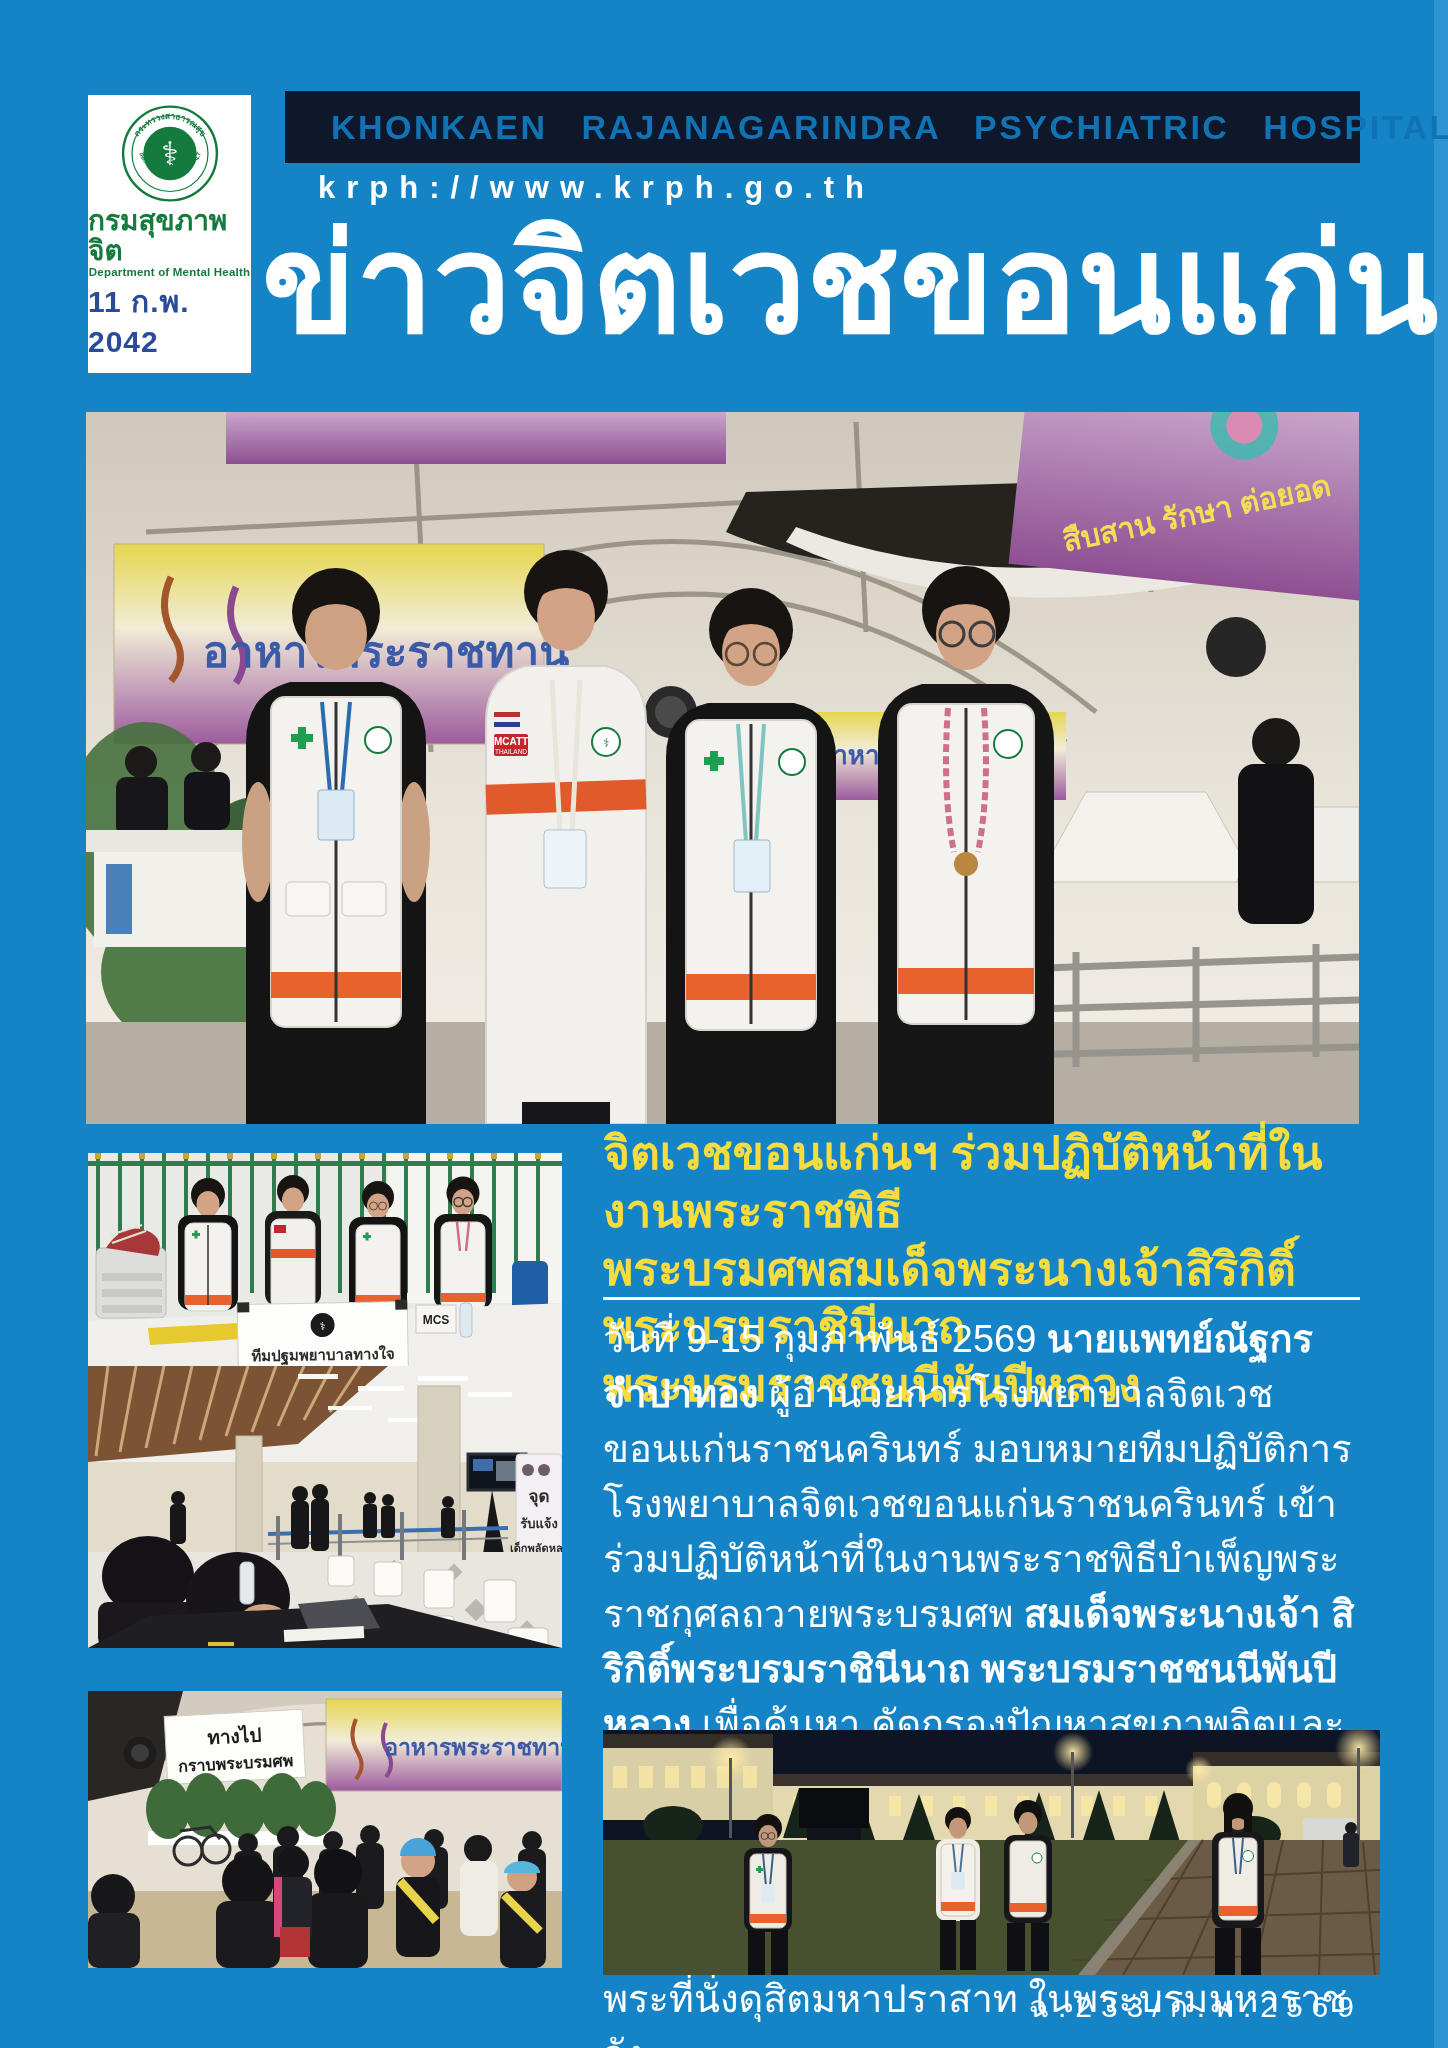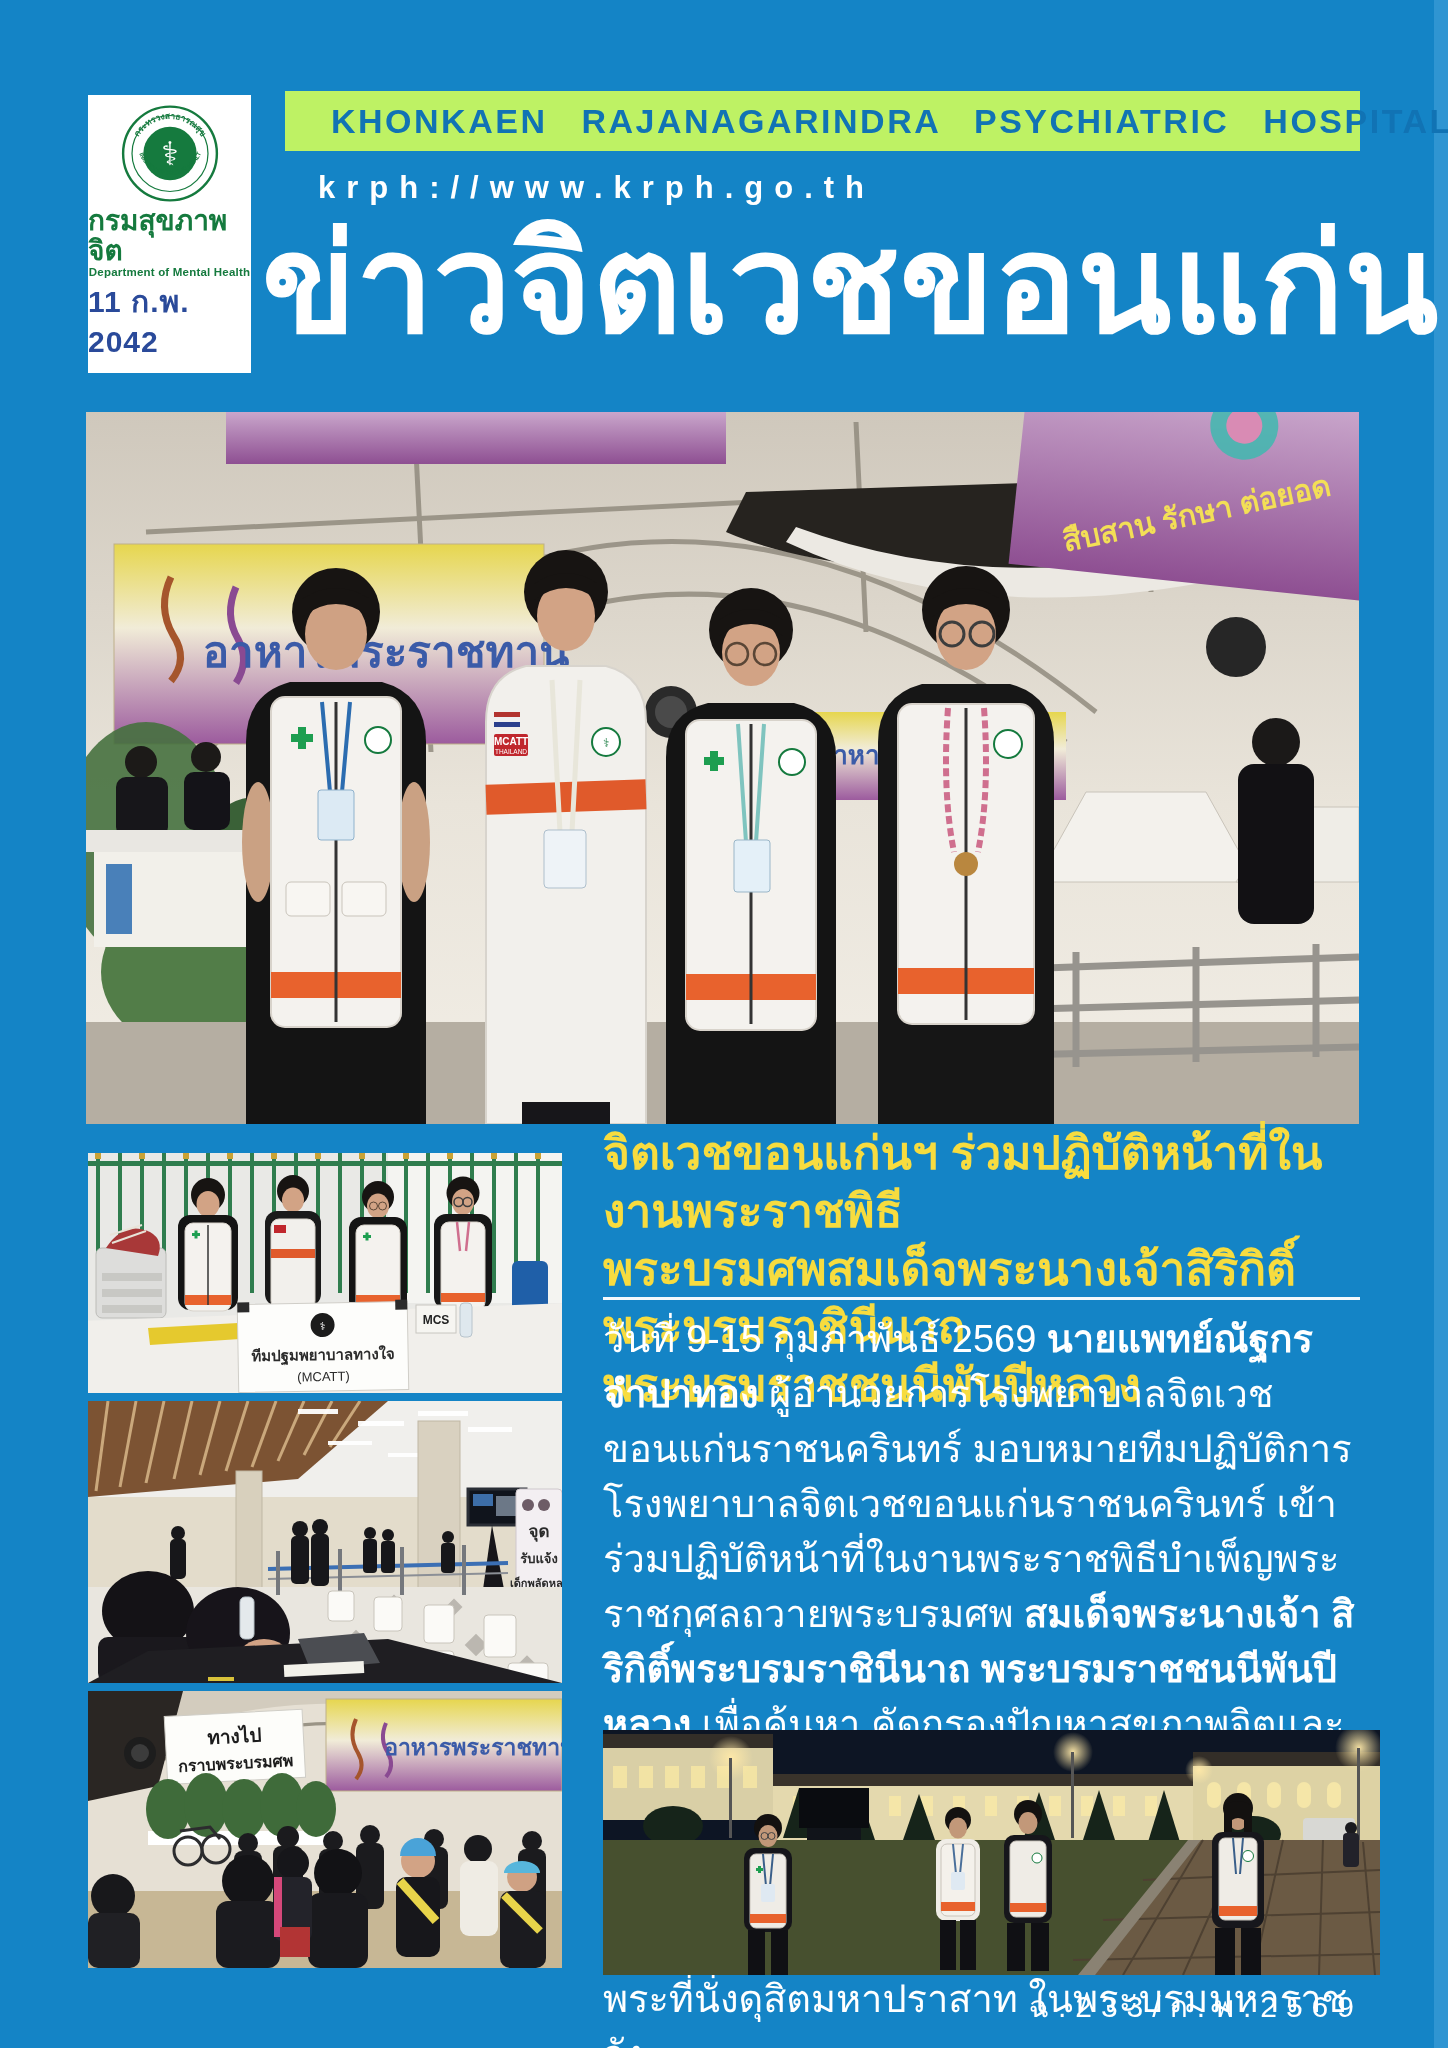--- a/index.html
+++ b/index.html
@@ -10,32 +10,32 @@
   }
   .abs{position:absolute;}
   .edge-strip{right:0;top:0;width:14px;height:2048px;background:#2f95d2;}
   
   .logo-box{left:88px;top:95px;width:163px;height:278px;background:#ffffff;
     display:flex;flex-direction:column;align-items:center;box-sizing:border-box;padding-top:10px;}
   .seal{width:122px;height:122px;}
   .dept-th{margin-top:4px;font-size:28px;font-weight:800;color:#157A3E;line-height:30px;}
   .dept-en{font-size:11.5px;font-weight:700;color:#157A3E;letter-spacing:.2px;}
   .logo-date{margin-top:auto;margin-bottom:14px;font-size:30px;font-weight:800;color:#2A4A9A;letter-spacing:1px;}
-  .hospital-bar{left:285px;top:91px;width:1075px;height:60px;background:#bef264;
+  .hospital-bar{left:285px;top:91px;width:1075px;height:72px;background:#0f172a;
     display:flex;align-items:center;box-sizing:border-box;padding-left:46px;}
   .hospital-name{font-size:34px;font-weight:800;color:#1173B4;letter-spacing:2.5px;word-spacing:22px;white-space:nowrap;}
   .website{left:318px;top:170px;font-size:31px;font-weight:800;color:#ffffff;letter-spacing:11px;white-space:nowrap;}
   .newsletter-title{left:295px;top:186px;width:1110px;height:196px;display:flex;align-items:center;justify-content:center;
     font-size:138px;font-weight:800;color:#ffffff;line-height:1;white-space:nowrap;}
   
   .photo{position:absolute;overflow:hidden;background:#9a9a92;}
   .photo svg{display:block;width:100%;height:100%;}
   .photo-main{left:86px;top:412px;width:1273px;height:712px;}
   .photo-mcatt{left:88px;top:1153px;width:474px;height:240px;}
-  .photo-hall{left:88px;top:1401px;width:474px;height:282px;}
+  .photo-hall{left:88px;top:1366px;width:474px;height:282px;}
   .photo-queue{left:88px;top:1691px;width:474px;height:277px;}
   .photo-night{left:603px;top:1730px;width:777px;height:245px;}
   
   .headline{left:603px;top:1124px;width:762px;color:#F7DC3F;font-weight:800;font-size:46px;line-height:58px;}
   .divider{left:603px;top:1297px;width:757px;height:3px;background:rgba(255,255,255,.95);}
   .body-text{left:603px;top:1312px;width:762px;color:#ffffff;font-size:38px;line-height:55px;word-break:break-word;}
   .body-text .b{font-weight:800;}
   .issue{right:85px;top:1983px;font-size:30px;font-weight:400;color:#ffffff;letter-spacing:9px;white-space:nowrap;}
   text{font-family:"Liberation Sans","DejaVu Sans",sans-serif;}
 </style>

